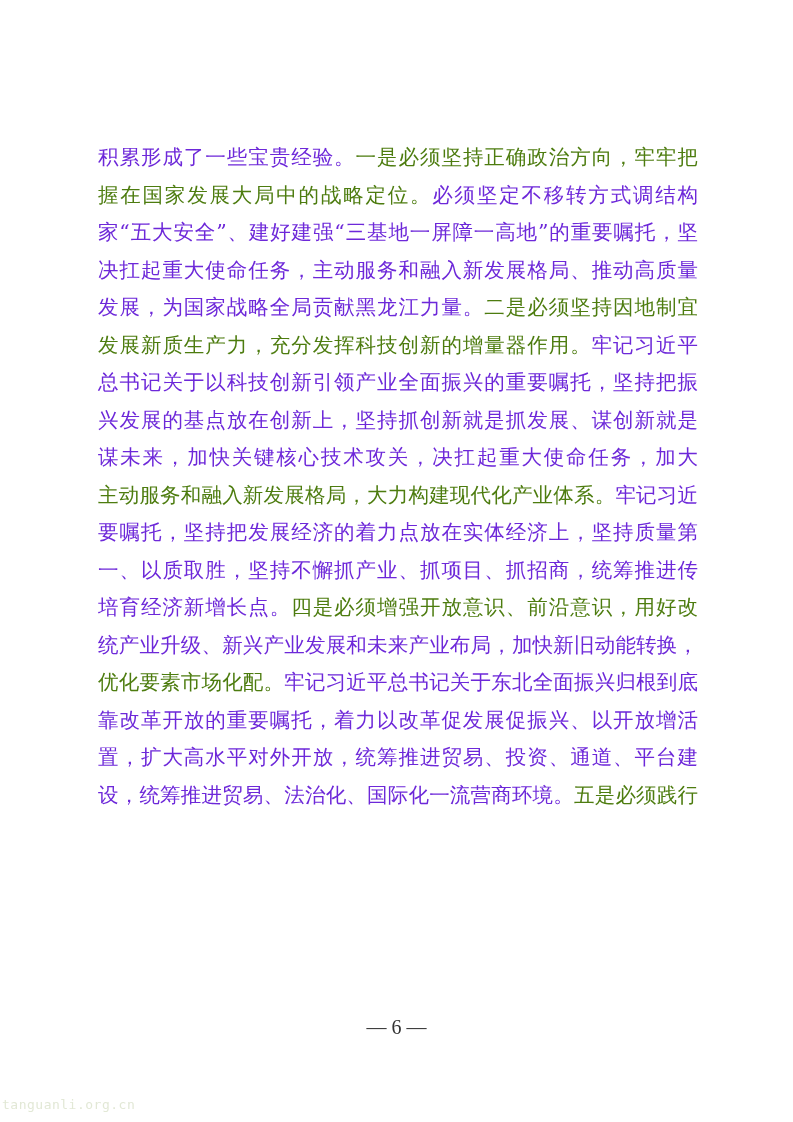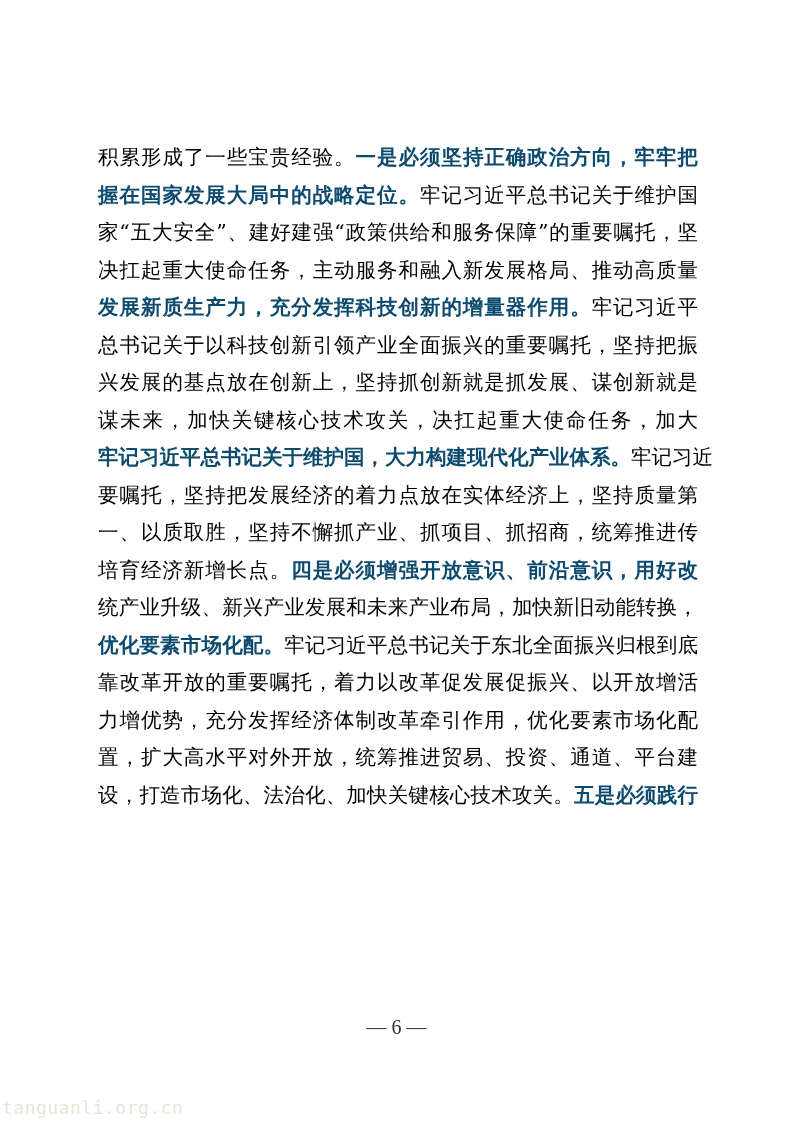--- a/index.html
+++ b/index.html
@@ -18,58 +18,58 @@
   }
   .line {
     height: 37.5px;
     line-height: 37.5px;
     font-size: 20.5px;
     white-space: nowrap;
     text-align: justify;
     text-align-last: justify;
     letter-spacing: 0px;
   }
-  .b { font-weight: bold; color: #0c4a6e; }
-  .r { font-weight: normal; color: #000000; }
+  .b { font-weight: normal; color: #4d7c0f; }
+  .r { font-weight: normal; color: #6d28d9; }
   .page-number {
     position: absolute;
     top: 1016px; left: 0; width: 793px;
     text-align: center;
     font-family: "Liberation Serif", serif;
     font-size: 20px;
     color: #333;
   }
   .watermark {
     position: absolute;
     left: 2px; top: 1097px;
     font-family: "DejaVu Sans Mono", monospace;
-    font-size: 18px;
+    font-size: 13px;
     color: #e2e8d6;
     letter-spacing: 0.5px;
   }
 </style>
 </head>
 <body>
 
 <div class="page" id="doc">
     <div class="line"><span class="r">积累形成了一些宝贵经验。</span><span class="b">一是必须坚持正确政治方向，牢牢把</span></div>
-    <div class="line"><span class="b">握在国家发展大局中的战略定位。</span><span class="r">牢记习近平总书记关于维护国</span></div>
-    <div class="line"><span class="r">家“五大安全”、建好建强“政策供给和服务保障”的重要嘱托，坚</span></div>
+    <div class="line"><span class="b">握在国家发展大局中的战略定位。</span><span class="r">必须坚定不移转方式调结构</span></div>
+    <div class="line"><span class="r">家“五大安全”、建好建强“三基地一屏障一高地”的重要嘱托，坚</span></div>
     <div class="line"><span class="r">决扛起重大使命任务，主动服务和融入新发展格局、推动高质量</span></div>
+    <div class="line"><span class="r">发展，为国家战略全局贡献黑龙江力量。</span><span class="b">二是必须坚持因地制宜</span></div>
     <div class="line"><span class="b">发展新质生产力，充分发挥科技创新的增量器作用。</span><span class="r">牢记习近平</span></div>
     <div class="line"><span class="r">总书记关于以科技创新引领产业全面振兴的重要嘱托，坚持把振</span></div>
     <div class="line"><span class="r">兴发展的基点放在创新上，坚持抓创新就是抓发展、谋创新就是</span></div>
     <div class="line"><span class="r">谋未来，加快关键核心技术攻关，决扛起重大使命任务，加大</span></div>
-    <div class="line"><span class="b">牢记习近平总书记关于维护国，大力构建现代化产业体系。</span><span class="r">牢记习近</span></div>
+    <div class="line"><span class="b">主动服务和融入新发展格局，大力构建现代化产业体系。</span><span class="r">牢记习近</span></div>
     <div class="line"><span class="r">要嘱托，坚持把发展经济的着力点放在实体经济上，坚持质量第</span></div>
     <div class="line"><span class="r">一、以质取胜，坚持不懈抓产业、抓项目、抓招商，统筹推进传</span></div>
     <div class="line"><span class="r">培育经济新增长点。</span><span class="b">四是必须增强开放意识、前沿意识，用好改</span></div>
     <div class="line"><span class="r">统产业升级、新兴产业发展和未来产业布局，加快新旧动能转换，</span></div>
     <div class="line"><span class="b">优化要素市场化配。</span><span class="r">牢记习近平总书记关于东北全面振兴归根到底</span></div>
     <div class="line"><span class="r">靠改革开放的重要嘱托，着力以改革促发展促振兴、以开放增活</span></div>
-    <div class="line"><span class="r">力增优势，充分发挥经济体制改革牵引作用，优化要素市场化配</span></div>
     <div class="line"><span class="r">置，扩大高水平对外开放，统筹推进贸易、投资、通道、平台建</span></div>
-    <div class="line"><span class="r">设，打造市场化、法治化、加快关键核心技术攻关。</span><span class="b">五是必须践行</span></div>
+    <div class="line"><span class="r">设，统筹推进贸易、法治化、国际化一流营商环境。</span><span class="b">五是必须践行</span></div>
   </div>
 
 <div class="page-number">— 6 —</div>
 
 <div class="watermark">tanguanli.org.cn</div>
 
 </body></html>

